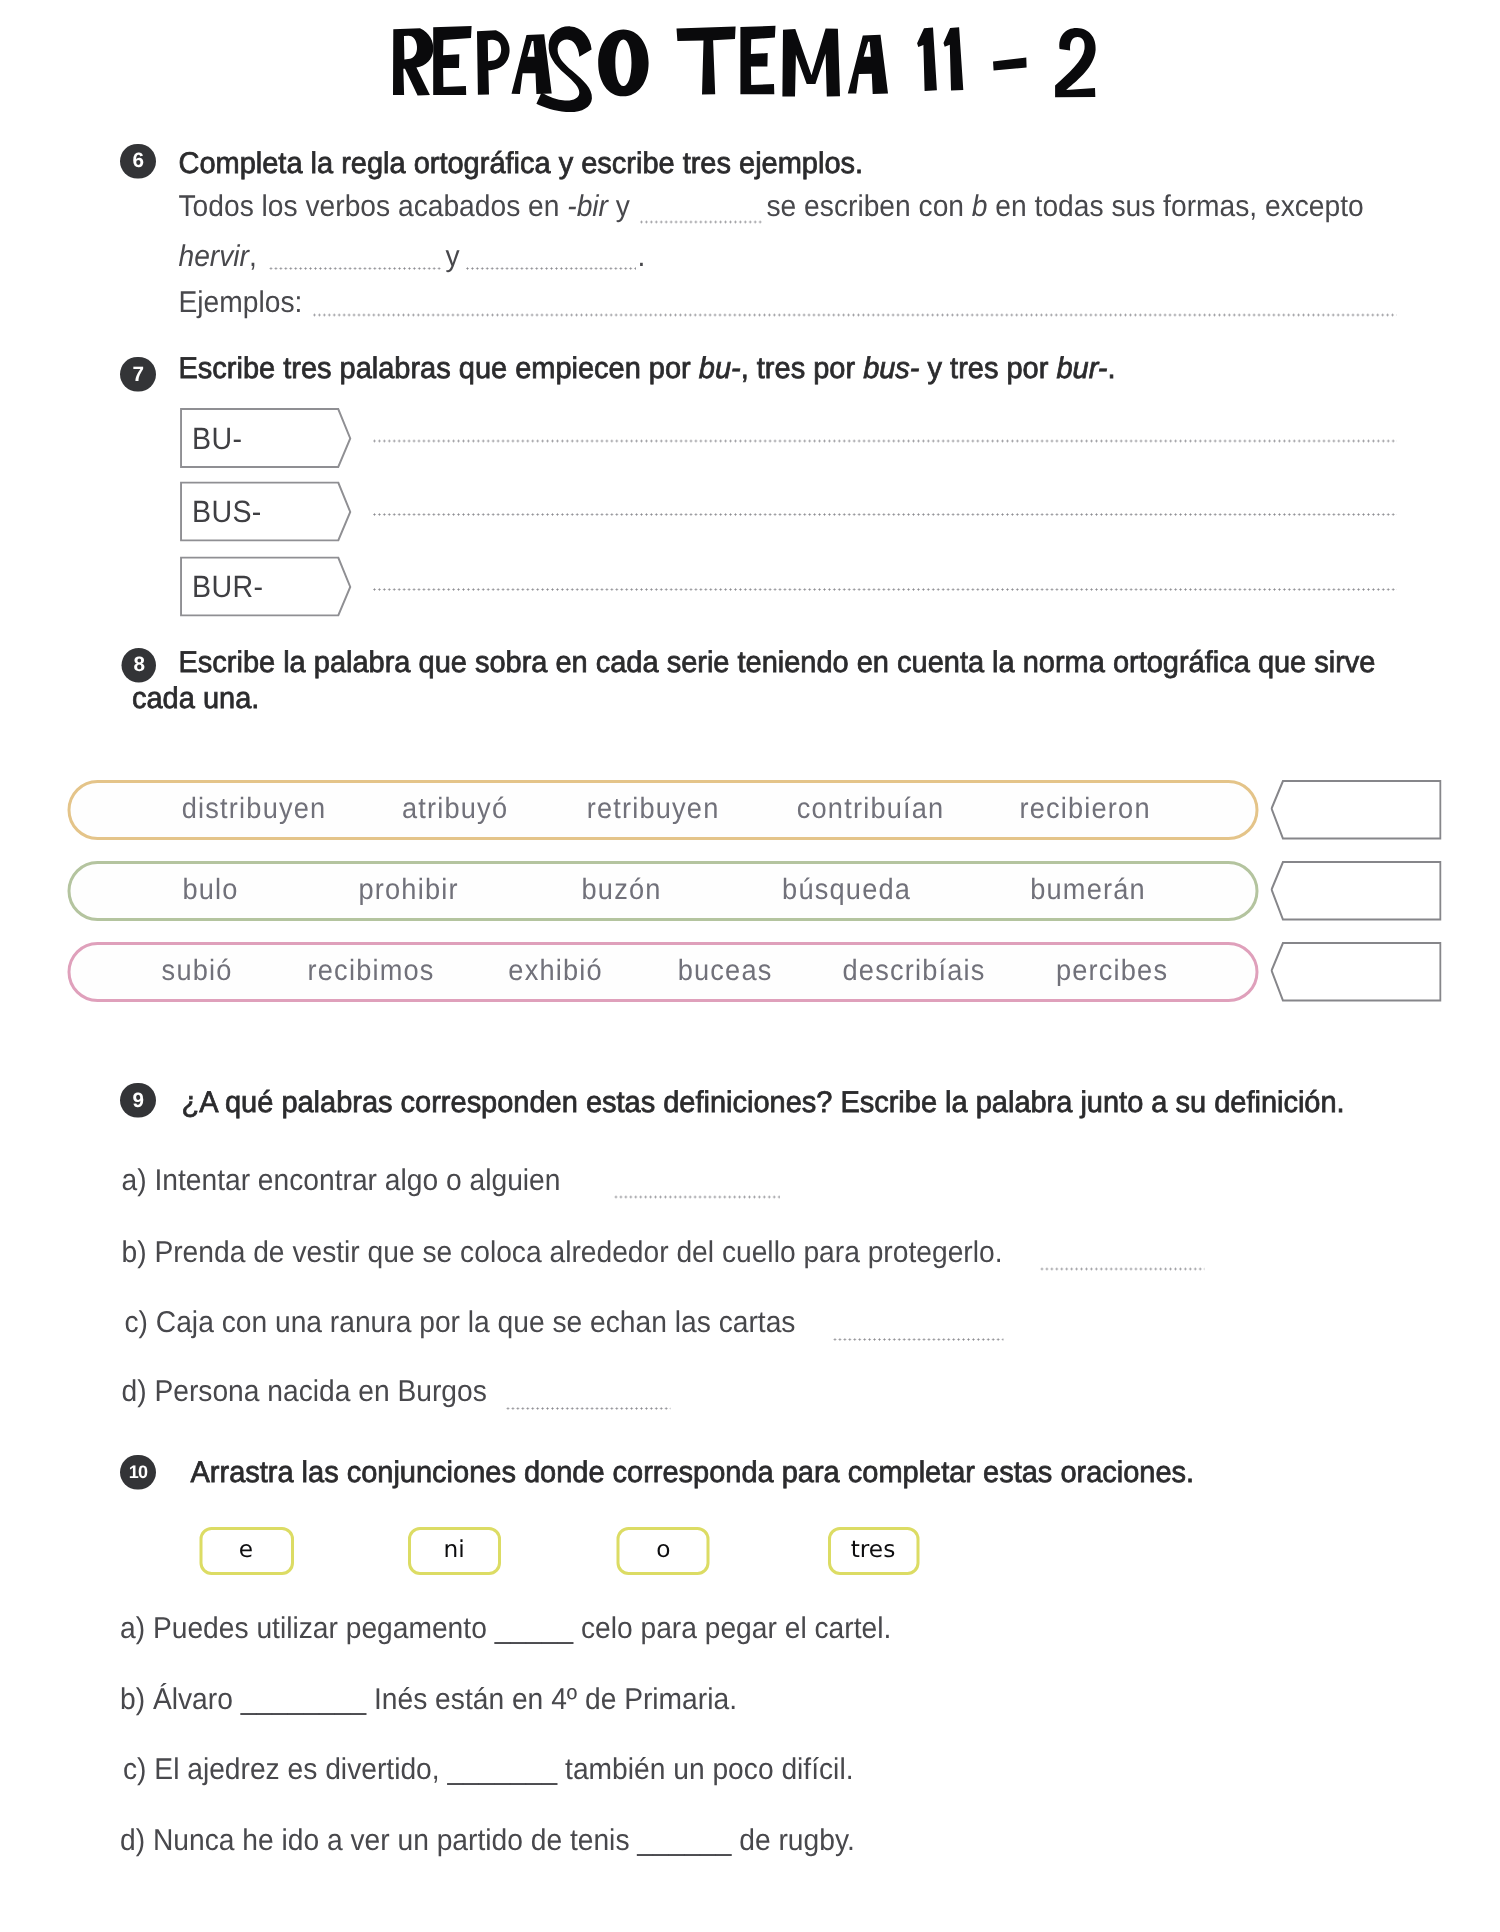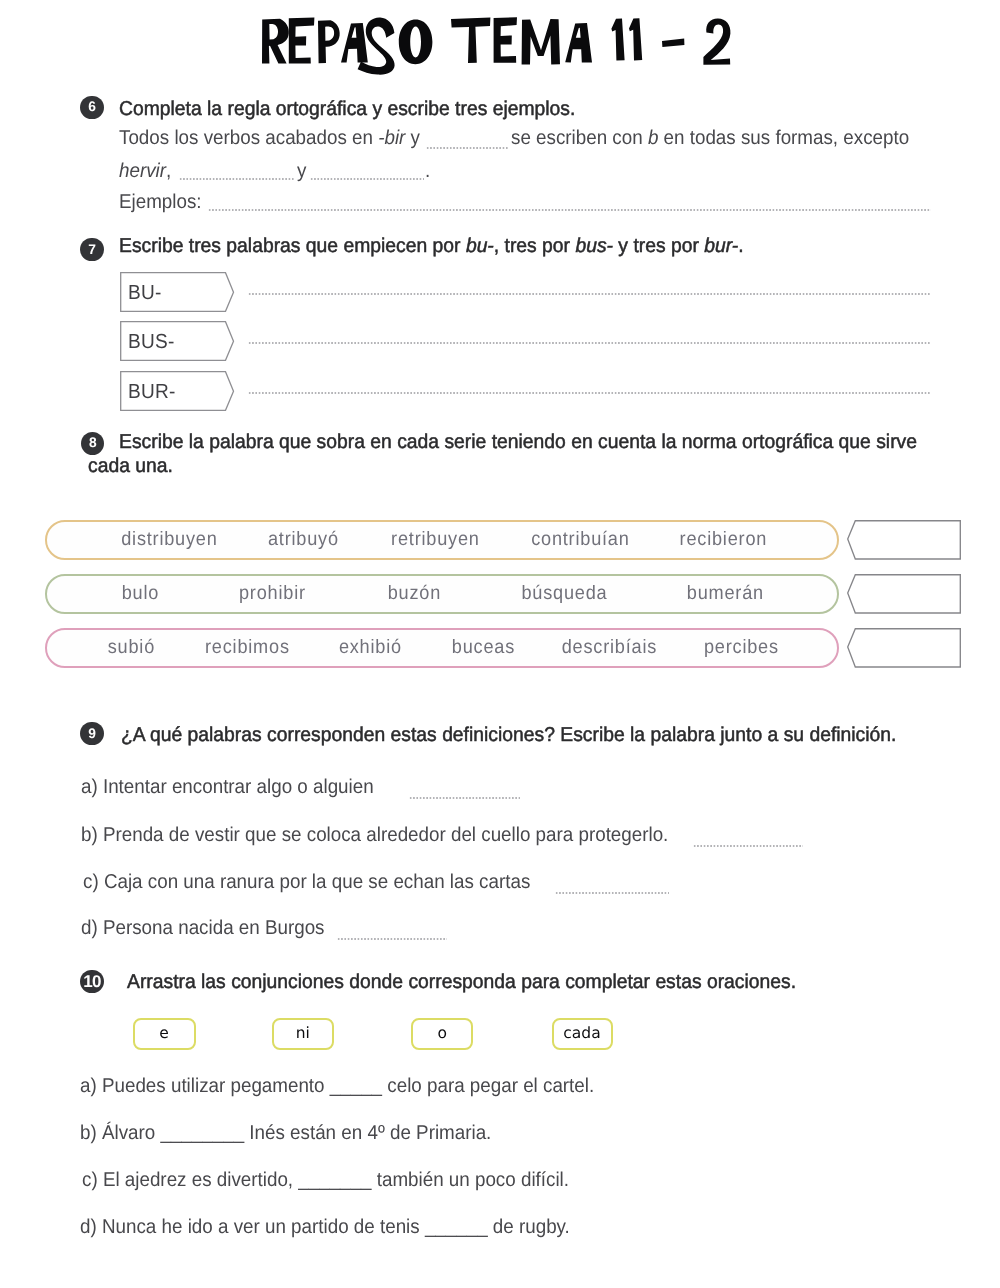--- a/index.html
+++ b/index.html
@@ -11,21 +11,21 @@
   .page{position:relative;width:1000px;height:1288px;background:#fff;}
   .page, .page *{-webkit-font-smoothing:antialiased;}
 
   #title-svg{position:absolute;left:0;top:0;width:1000px;height:90px;}
   #title-svg path{fill:#0a0a0c;}
 
   .badge{position:absolute;width:23.4px;height:23.4px;border-radius:50%;
          background:#333437;color:#fff;font-size:13.8px;font-weight:700;
          display:flex;align-items:center;justify-content:center;
          letter-spacing:-0.2px;line-height:1;padding-bottom:0.5px;box-sizing:border-box;}
-  .badge.wide{font-size:17px;letter-spacing:-0.6px;}
+  .badge.wide{font-size:12px;letter-spacing:-0.6px;}
 
   .q,.b{position:absolute;font-size:20px;line-height:21px;white-space:nowrap;
         transform-origin:left top;}
   .q{color:#2b2b2d;font-weight:400;-webkit-text-stroke:0.5px #2b2b2d;transform:scaleX(0.966);}
   .b{color:#48484c;font-weight:400;transform:scaleX(0.94);}
   .q em,.b em{font-style:italic;font-weight:inherit;}
 
   .dots{position:absolute;height:2px;
         background-image:radial-gradient(circle at 50% 50%, #8b8b90 0.5px, rgba(255,255,255,0) 0.92px);
         background-size:3.3px 2px;background-repeat:repeat-x;}
@@ -151,19 +151,19 @@
 <div class="chip" style="left:132.5px;top:1018px;width:63px;height:32px">
       <span>e</span>
     </div>
 <div class="chip" style="left:271.8px;top:1018px;width:62px;height:32px">
       <span>ni</span>
     </div>
 <div class="chip" style="left:411px;top:1018px;width:62.4px;height:32px">
       <span>o</span>
     </div>
 <div class="chip" style="left:551.5px;top:1018px;width:61px;height:32px">
-      <span>cada</span>
+      <span>tres</span>
     </div>
 <div class="b" style="left:80px;top:1076px">a) Puedes utilizar pegamento _____ celo para pegar el cartel.</div>
 <div class="b" style="left:80px;top:1123px">b) Álvaro ________ Inés están en 4º de Primaria.</div>
 <div class="b" style="left:82px;top:1170px">c) El ajedrez es divertido, _______ también un poco difícil.</div>
 <div class="b" style="left:80px;top:1217px">d) Nunca he ido a ver un partido de tenis ______ de rugby.</div>
 </div>
 
 </body></html>

